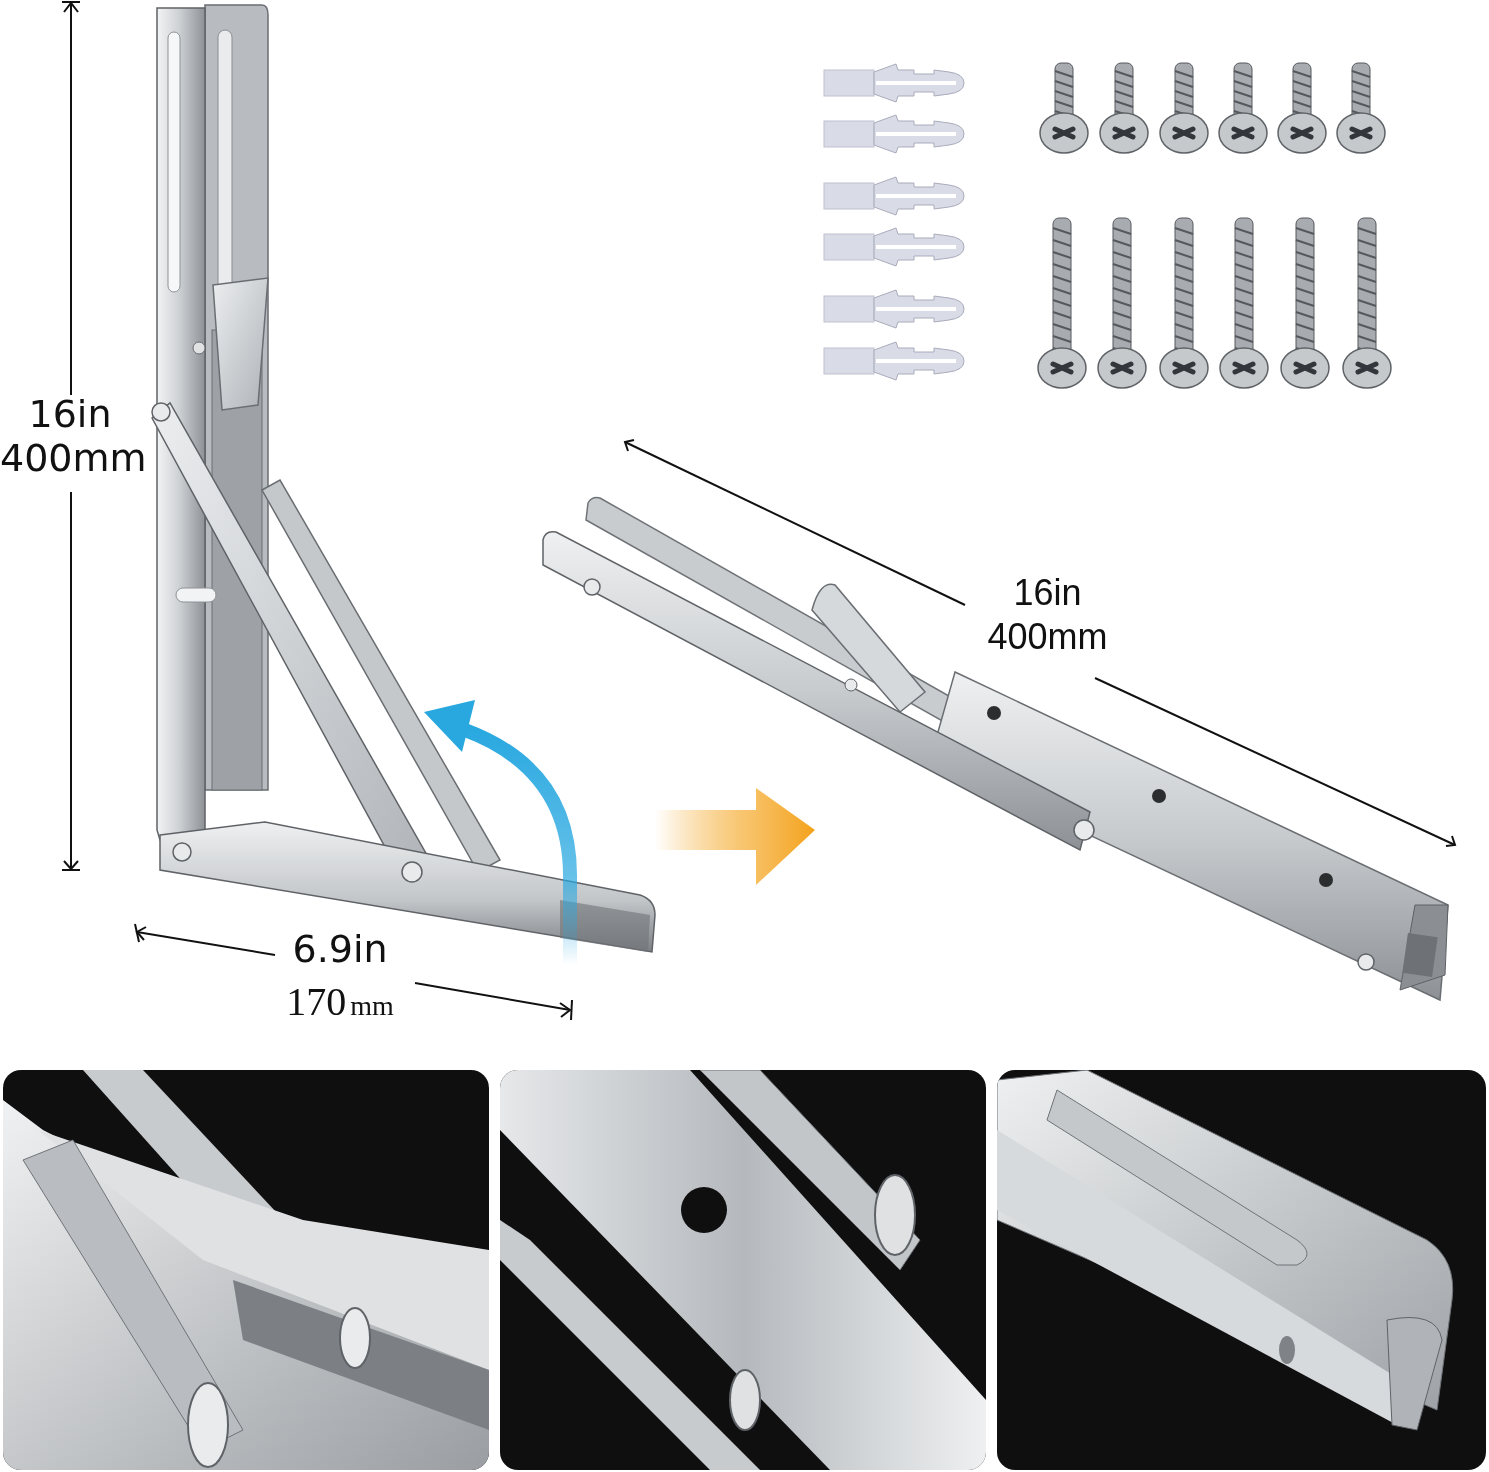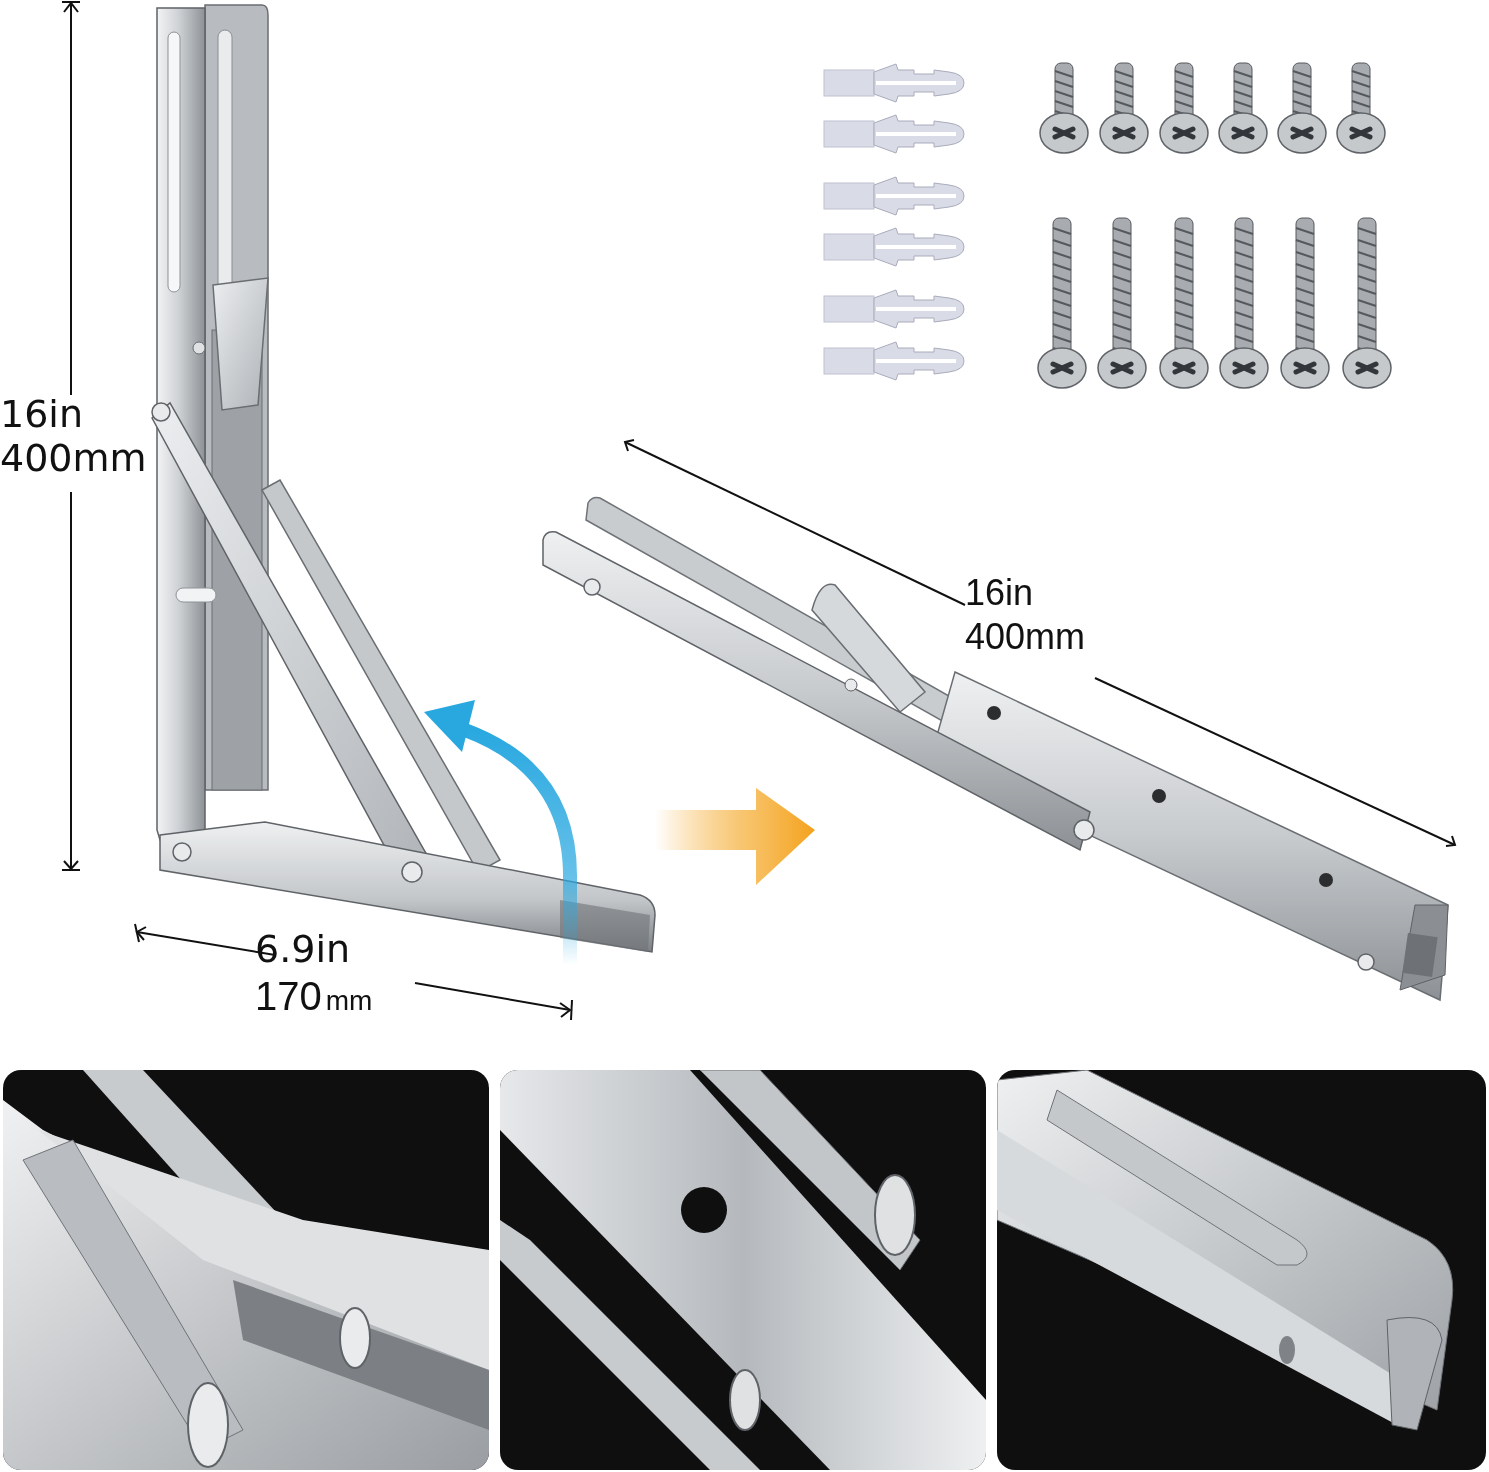--- a/index.html
+++ b/index.html
@@ -1,19 +1,19 @@
 <!DOCTYPE html>
 <html><head>
 <meta charset="utf-8">
 <style>
   html, body { margin:0; padding:0; }
   body { width:1489px; height:1472px; background:#ffffff; position:relative; overflow:hidden; font-family:"DejaVu Sans", sans-serif; }
-  .dim-label { position:absolute; color:#111; line-height:1; text-align:left; }
+  .dim-label { position:absolute; color:#111; line-height:1; text-align:center; }
   .dim-label .l1, .dim-label .l2 { display:block; }
-  .serif { font-family:Liberation Sans, sans-serif; }
+  .serif { font-family:Liberation Serif, serif; }
   .cond { font-family:"Liberation Sans Narrow","Liberation Sans", sans-serif; }
   svg { position:absolute; left:0; top:0; overflow:visible; }
   .panel { position:absolute; top:1070px; height:400px; background:#0f0f10; border-radius:18px; overflow:hidden; }
 </style>
 </head>
 <body>
 
 <svg width="1489" height="1472">
   <line x1="71" y1="2" x2="71" y2="395" stroke="#111" stroke-width="2"></line>
   <line x1="71" y1="492" x2="71" y2="870" stroke="#111" stroke-width="2"></line>
@@ -81,21 +81,21 @@
 
 <svg width="1489" height="1472">
   <line x1="137" y1="932" x2="275" y2="955" stroke="#111" stroke-width="2"></line>
   <polyline points="146,927 137,932 144,940" fill="none" stroke="#111" stroke-width="2"></polyline>
   <line x1="135" y1="924" x2="139" y2="942" stroke="#111" stroke-width="2"></line>
   <line x1="415" y1="983" x2="570" y2="1010" stroke="#111" stroke-width="2"></line>
   <polyline points="560,1003 570,1010 561,1017" fill="none" stroke="#111" stroke-width="2"></polyline>
   <line x1="572" y1="1000" x2="571" y2="1020" stroke="#111" stroke-width="2"></line>
 </svg>
 <div class="dim-label" style="left:255px;top:930px;width:170px;font-size:38px;">
-  <span class="l1" style="margin-bottom:8px;">6.9in</span>
+  <span class="l1" style="margin-bottom:14px;">6.9in</span>
   <span class="l2">
     <span class="serif" style="font-size:40px;">170</span><span class="serif" style="font-size:28px;margin-left:4px;">mm</span>
   </span>
 </div>
 
 <svg width="1489" height="1472">
   <defs>
     <linearGradient id="orangeFade" x1="0" y1="0" x2="1" y2="0">
       <stop offset="0" stop-color="#f4a21c" stop-opacity="0"></stop>
       <stop offset="0.55" stop-color="#f6b64a" stop-opacity="0.8"></stop>

